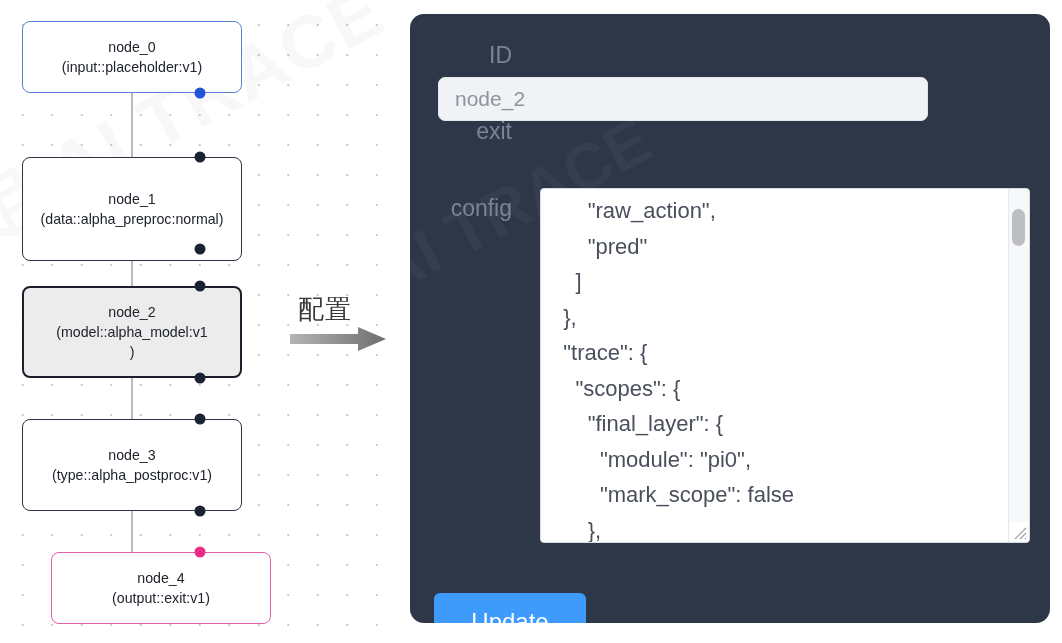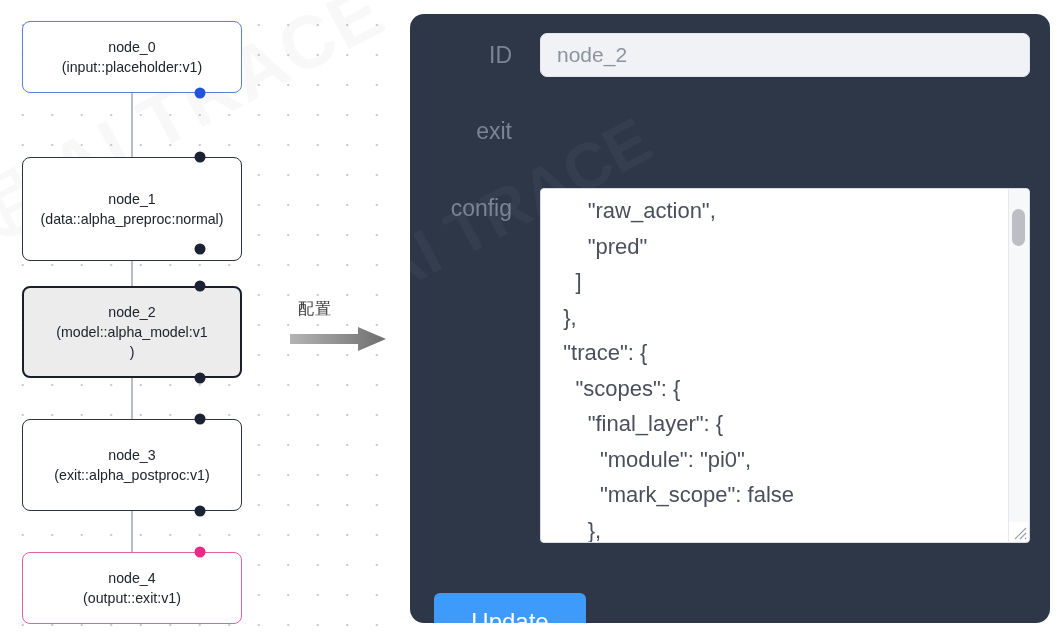--- a/index.html
+++ b/index.html
@@ -86,21 +86,21 @@
   }
 
   
   #transition {
     position: absolute;
     left: 288px; top: 296px;
     width: 110px;
     z-index: 6;
   }
   #transition-label {
-    font-size: 16px;
+    font-size: 26px;
     color: #3a3a3a;
     letter-spacing: 1px;
     text-align: left;
     padding-left: 10px;
     line-height: 26px;
   }
   #transition-arrow { margin-top: 4px; }
 
   
   #inspector {
@@ -124,21 +124,21 @@
     white-space: nowrap;
     pointer-events: none;
     user-select: none;
   }
 
   .field-row {
     position: absolute;
     display: flex;
     align-items: flex-start;
   }
-  #row-id   { left: 0;  top: 19px;  }
+  #row-id   { left: 0;  top: 19px; flex-direction: column;  }
   #row-type { left: 0;  top: 95px;  }
   #row-config { left: 0; top: 174px; }
 
   .field-label {
     width: 102px;
     text-align: right;
     color: #7b8494;
     font-size: 23px;
     line-height: 44px;
     padding-right: 0;
@@ -251,25 +251,25 @@
       <div class="handle" style="top: 249px;"></div>
       <div class="node is-selected" style="top: 286px; height: 92px;">
         <div class="node-text">node_2
 (model::alpha_model:v1
 )</div>
       </div>
       <div class="handle" style="top: 286px;"></div>
       <div class="handle" style="top: 378px;"></div>
       <div class="node" style="top: 419px; height: 92px;">
         <div class="node-text">node_3
-(exit::alpha_postproc:v1)</div>
+(type::alpha_postproc:v1)</div>
       </div>
       <div class="handle" style="top: 419px;"></div>
       <div class="handle" style="top: 511px;"></div>
-      <div class="node is-output" style="top: 552px; height: 72px;">
+      <div class="node is-output" style="top: 552px; height: 72px; margin-left: 29px;">
         <div class="node-text">node_4
 (output::exit:v1)</div>
       </div>
       <div class="handle h-pink" style="top: 552px;"></div>
     </div>
 </div>
 
 <div id="transition">
   <div id="transition-label">配置</div>
   <svg id="transition-arrow" width="100" height="26" viewBox="0 0 100 26">

